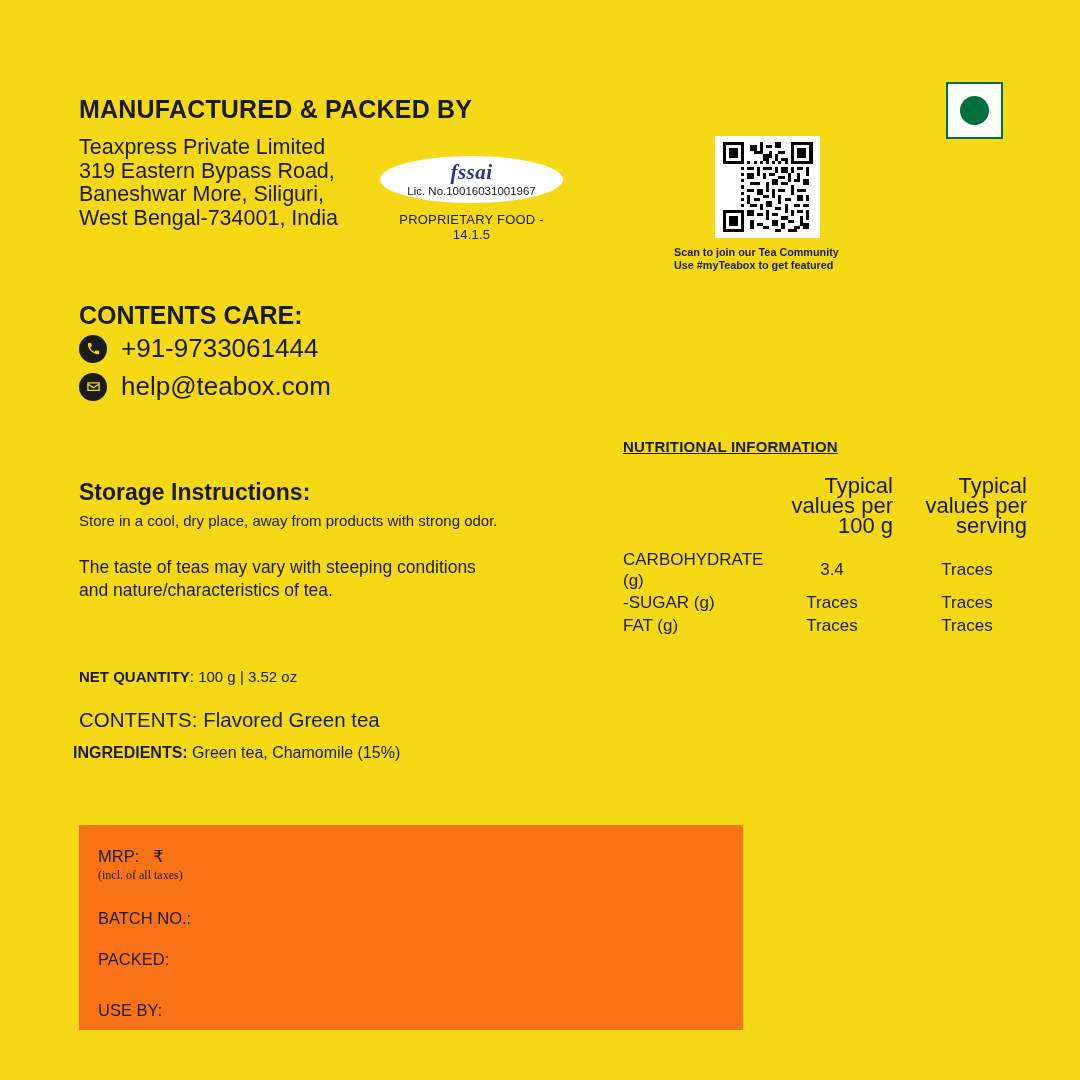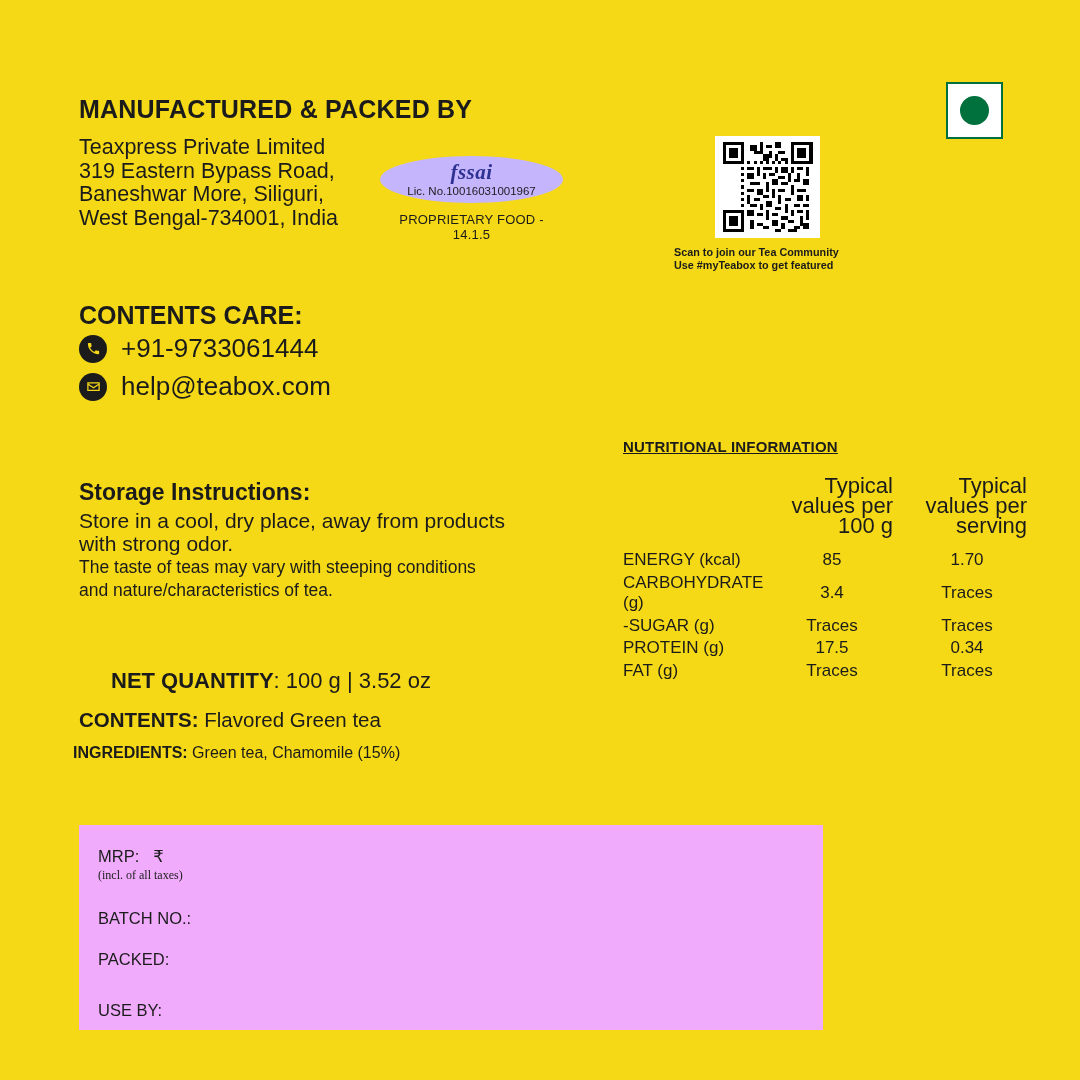--- a/index.html
+++ b/index.html
@@ -36,21 +36,21 @@
   .fssai-wrap {
     position: absolute;
     left: 380px;
     top: 156px;
     width: 183px;
     text-align: center;
   }
   .fssai-oval {
     width: 183px;
     height: 47px;
-    background: #c4b5fd;
+    background: #ffffff;
     border-radius: 50%/50%;
     display: flex;
     flex-direction: column;
     align-items: center;
     justify-content: center;
     line-height: 1;
   }
   .fssai-logo {
     font-family: "Liberation Serif", serif;
     font-size: 21px;
@@ -148,21 +148,21 @@
     position: absolute;
     left: 79px;
     top: 479px;
     font-size: 23px;
     font-weight: bold;
   }
   .storage-body {
     position: absolute;
     left: 79px;
     top: 509px;
-    font-size: 21px;
+    font-size: 15px;
     line-height: 23px;
     width: 430px;
   }
   .storage-note {
     position: absolute;
     left: 79px;
     top: 556px;
     font-size: 17.5px;
     line-height: 23px;
     width: 430px;
@@ -201,49 +201,48 @@
   .nutri-table td.lbl { text-align: left; }
   .nutri-table td.v1 { text-align: center; padding-right: 14px; }
   .nutri-table td.v2 { text-align: center; }
   .nutri-sub { padding-left: 8px; }
 
   
   .netqty {
     position: absolute;
     left: 79px;
     top: 668px;
-    font-size: 22px;
-    margin-left: 32px;
+    font-size: 15px;
   }
   .netqty b { font-weight: bold; }
   .contents {
     position: absolute;
     left: 79px;
     top: 708px;
     font-size: 20.5px;
   }
-  .contents b { font-weight: bold; }
+  .contents b { font-weight: normal; }
   .ingredients {
     position: absolute;
     left: 73px;
     top: 739px;
     font-size: 16px;
     width: 480px;
     line-height: 27px;
   }
   .ingredients b { font-weight: bold; }
 
   
   .detail-box {
     position: absolute;
     left: 79px;
     top: 825px;
-    width: 744px;
+    width: 664px;
     height: 205px;
-    background: #f0abfc;
+    background: #f97316;
   }
   .detail-row {
     position: absolute;
     left: 19px;
     font-size: 16.5px;
     color: #1b1b1b;
   }
   .row-mrp { top: 22px; }
   .row-mrp .rupee { font-family: "DejaVu Sans", sans-serif; margin-left: 14px; }
   .row-mrp-sub {
@@ -421,40 +420,30 @@
 <table class="nutri-table">
   <thead>
     <tr>
       <th class="col-label"></th>
       <th class="col-100">Typical values per 100 g</th>
       <th class="col-serv">Typical values per serving</th>
     </tr>
   </thead>
   <tbody>
     <tr>
-      <td class="lbl">ENERGY (kcal)</td>
-      <td class="v1">85</td>
-      <td class="v2">1.70</td>
-    </tr>
-    <tr>
       <td class="lbl">CARBOHYDRATE (g)</td>
       <td class="v1">3.4</td>
       <td class="v2">Traces</td>
     </tr>
     <tr>
       <td class="lbl nutri-sub">-SUGAR (g)</td>
       <td class="v1">Traces</td>
       <td class="v2">Traces</td>
     </tr>
     <tr>
-      <td class="lbl">PROTEIN (g)</td>
-      <td class="v1">17.5</td>
-      <td class="v2">0.34</td>
-    </tr>
-    <tr>
       <td class="lbl">FAT (g)</td>
       <td class="v1">Traces</td>
       <td class="v2">Traces</td>
     </tr>
   </tbody>
 </table>
 
 <div class="netqty">
   <b>NET QUANTITY</b><span>: 100 g | 3.52 oz</span>
 </div>

